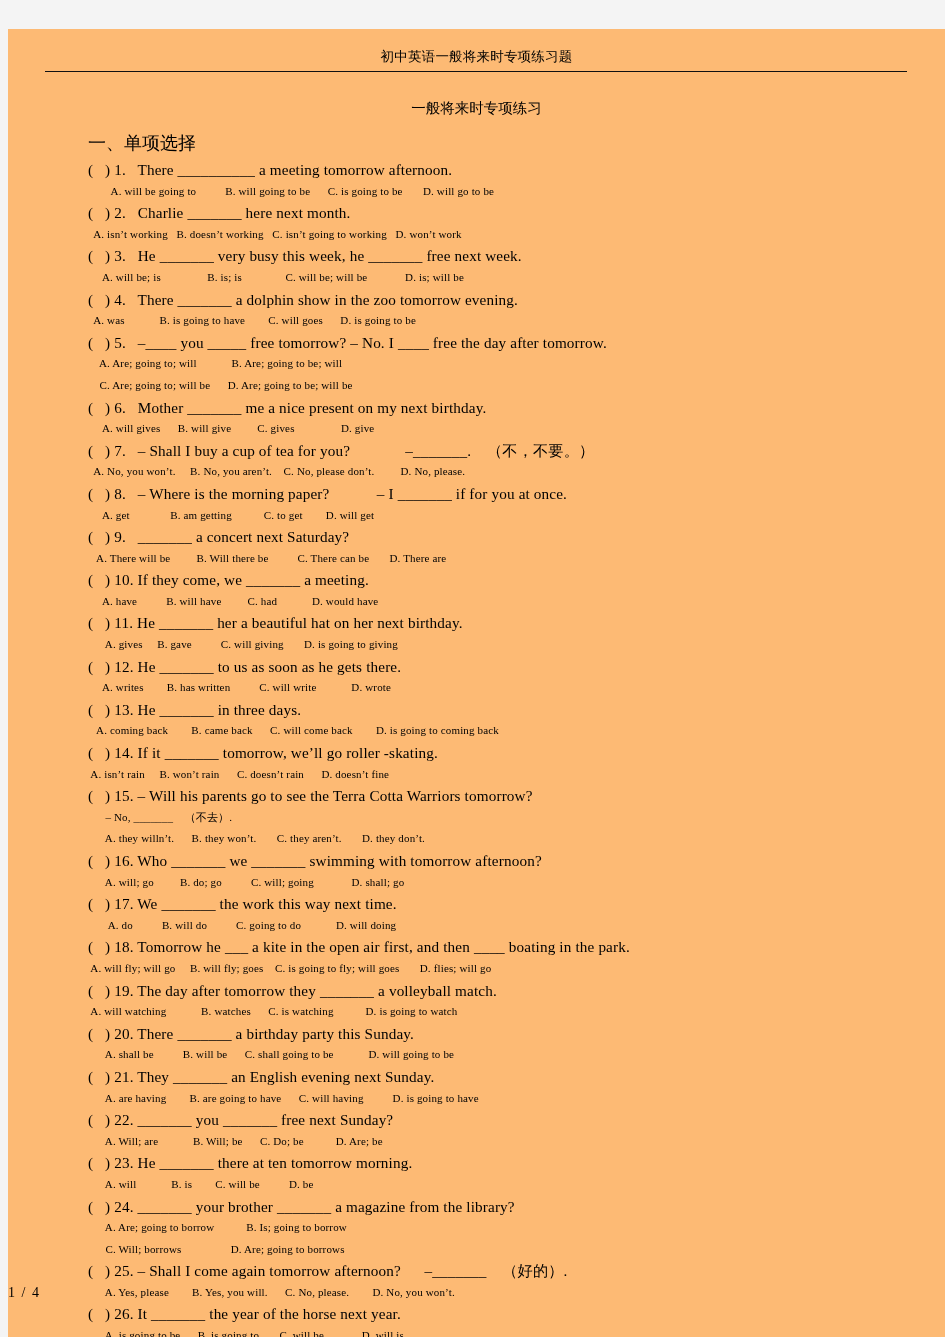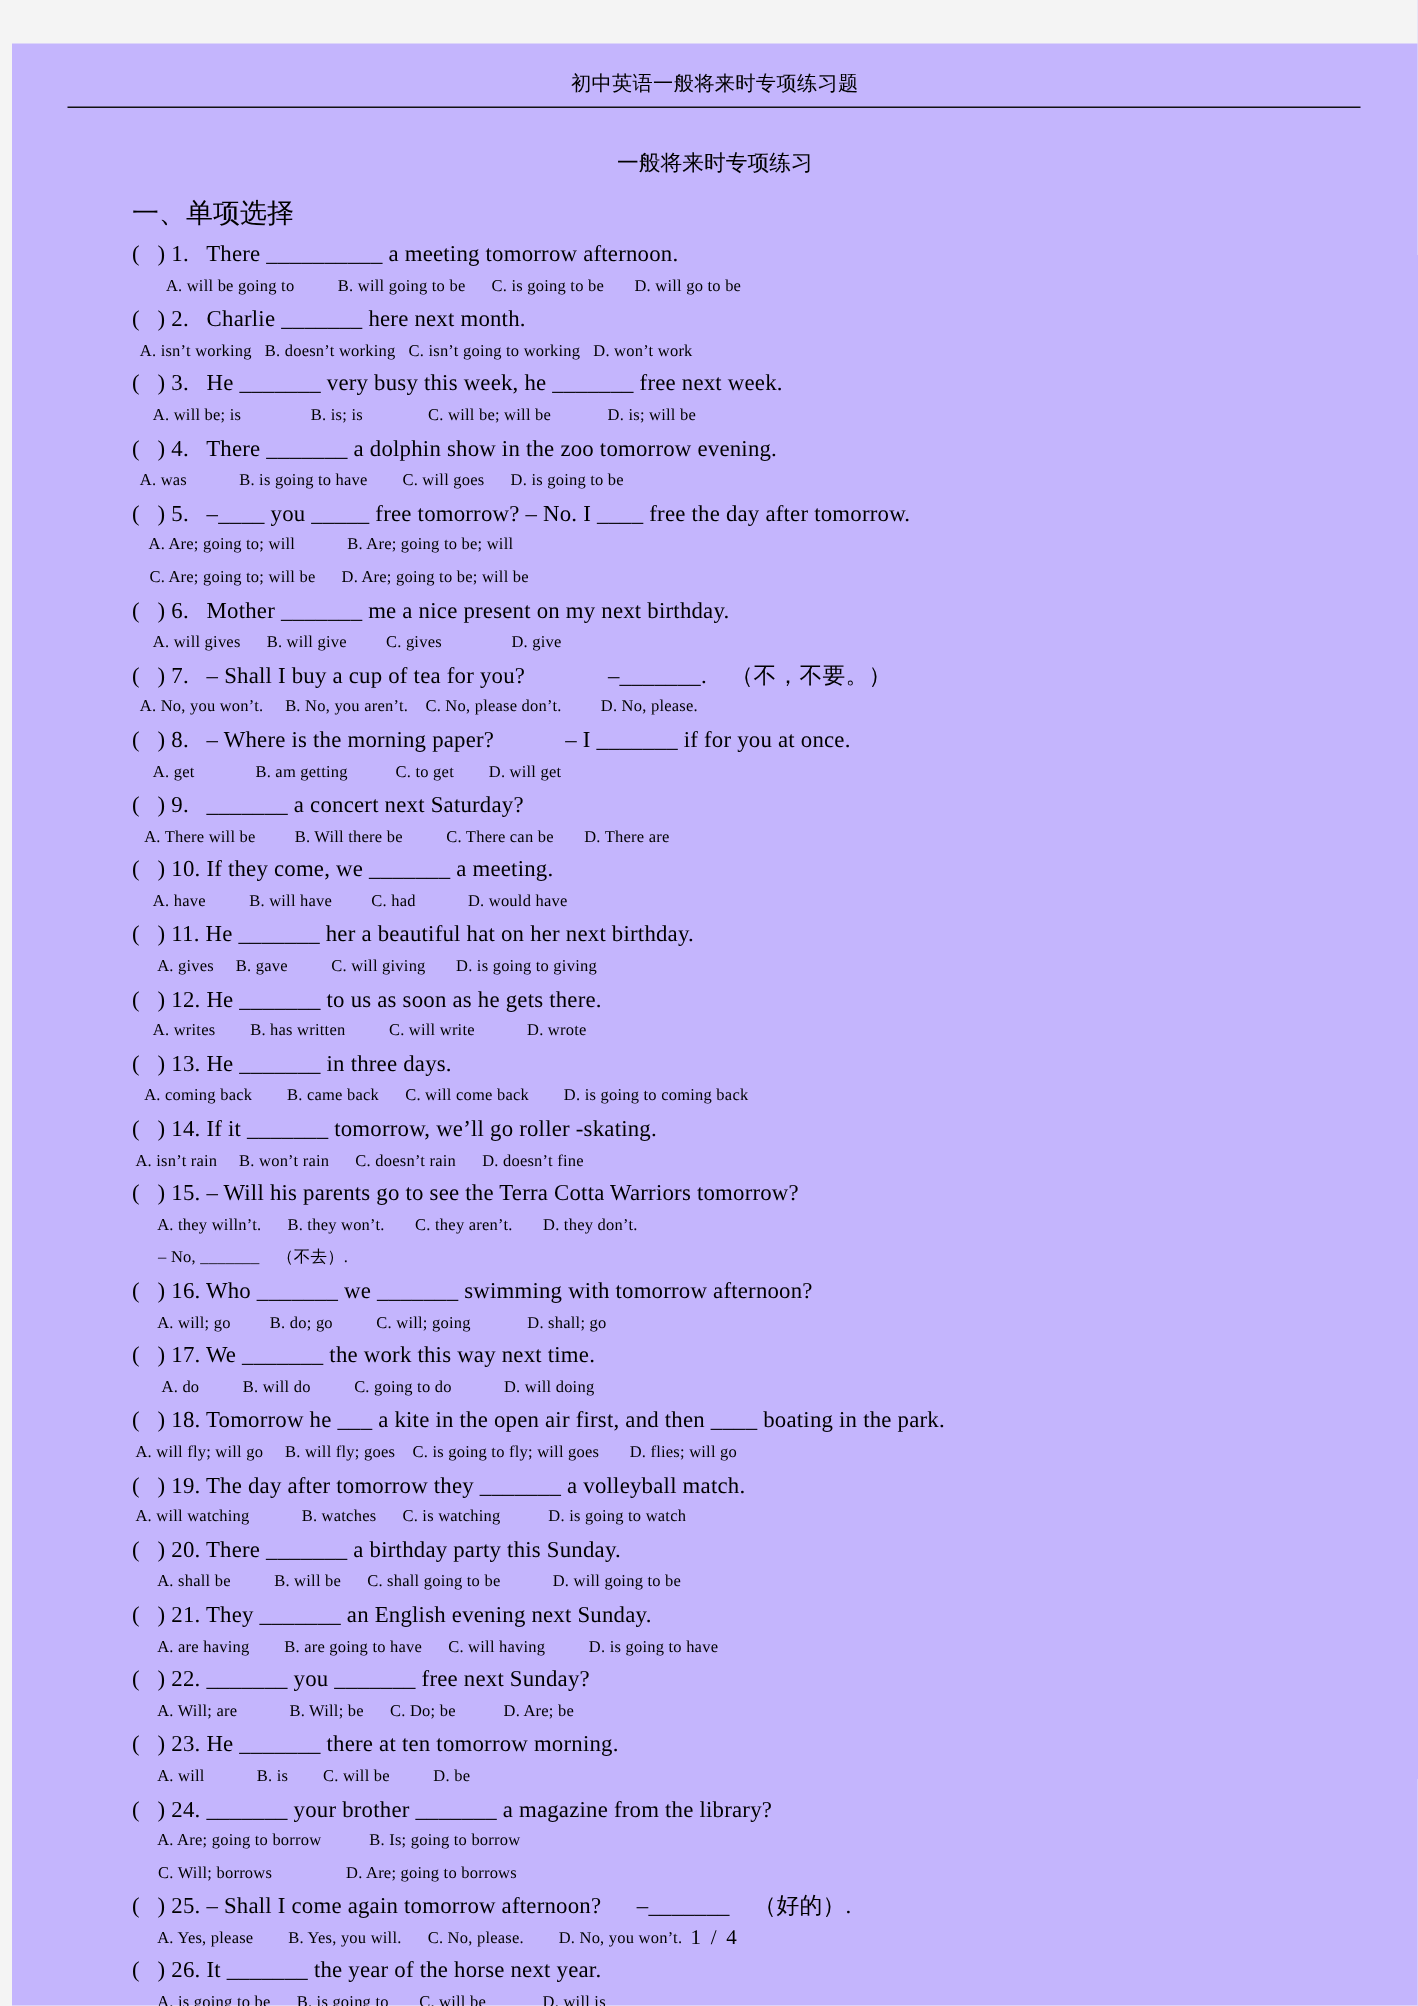--- a/index.html
+++ b/index.html
@@ -12,21 +12,21 @@
     height: 1337px;
     overflow: hidden;
     font-family: "Liberation Serif", "DejaVu Serif", serif;
   }
   .page {
     position: absolute;
     left: 8px;
     top: 29px;
     width: 937px;
     height: 1308px;
-    background: #c4b5fd;
+    background: #fdba74;
     box-sizing: border-box;
   }
   .page-inner {
     position: relative;
     width: 100%;
     height: 100%;
   }
 
   
   .doc-header {
@@ -93,21 +93,20 @@
   .qline.opt {
     font-size: 11px;
   }
 
   
   .footer {
     position: absolute;
     left: 0;
     bottom: 36px;
     width: 100%;
-    text-align: center;
     font-family: "Liberation Serif", "DejaVu Serif", serif;
     font-size: 14px;
     color: #000;
     letter-spacing: 1.5px;
   }
 </style>
 </head>
 <body>
 
 <div class="page">
@@ -177,22 +176,22 @@
           <div>
             <div class="qline">(   ) 13. He _______ in three days.</div>
             <div class="qline opt">   A. coming back        B. came back      C. will come back        D. is going to coming back</div>
           </div>
           <div>
             <div class="qline">(   ) 14. If it _______ tomorrow, we’ll go roller -skating.</div>
             <div class="qline opt"> A. isn’t rain     B. won’t rain      C. doesn’t rain      D. doesn’t fine</div>
           </div>
           <div>
             <div class="qline">(   ) 15. – Will his parents go to see the Terra Cotta Warriors tomorrow?</div>
+            <div class="qline opt">      – No, _______    （不去）.</div>
             <div class="qline opt">      A. they willn’t.      B. they won’t.       C. they aren’t.       D. they don’t.</div>
-            <div class="qline opt">      – No, _______    （不去）.</div>
           </div>
           <div>
             <div class="qline">(   ) 16. Who _______ we _______ swimming with tomorrow afternoon?</div>
             <div class="qline opt">      A. will; go         B. do; go          C. will; going             D. shall; go</div>
           </div>
           <div>
             <div class="qline">(   ) 17. We _______ the work this way next time.</div>
             <div class="qline opt">       A. do          B. will do          C. going to do            D. will doing</div>
           </div>
           <div>

